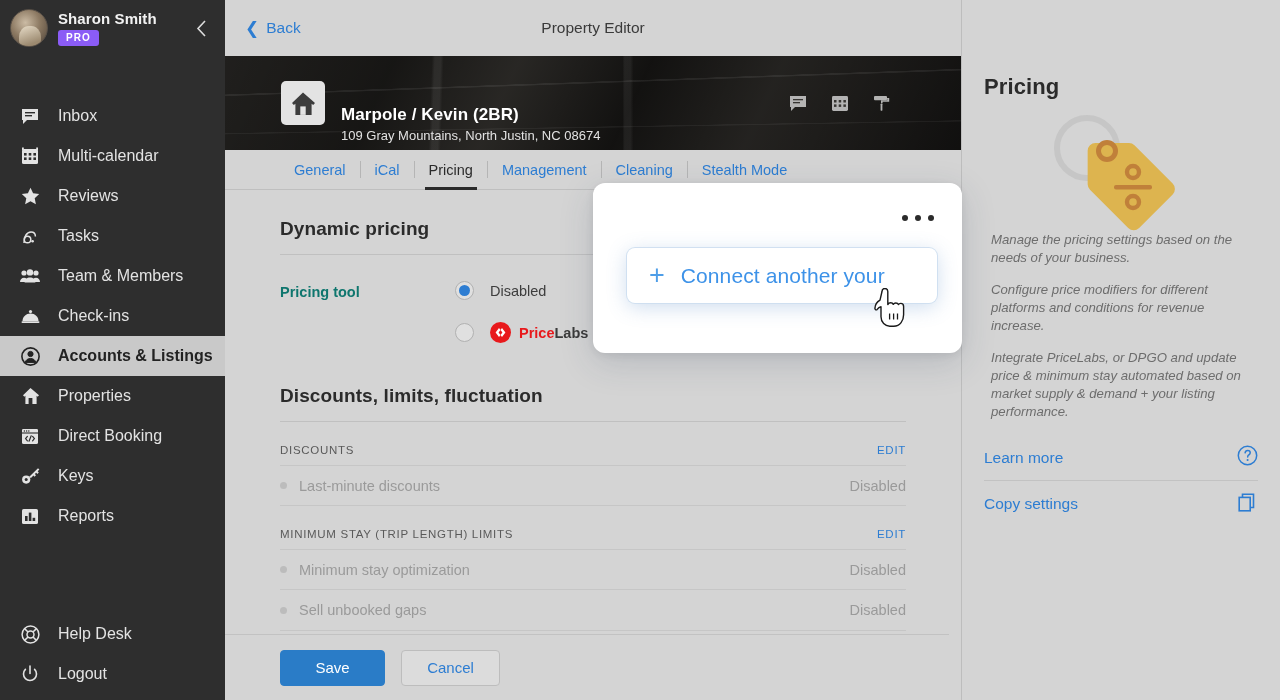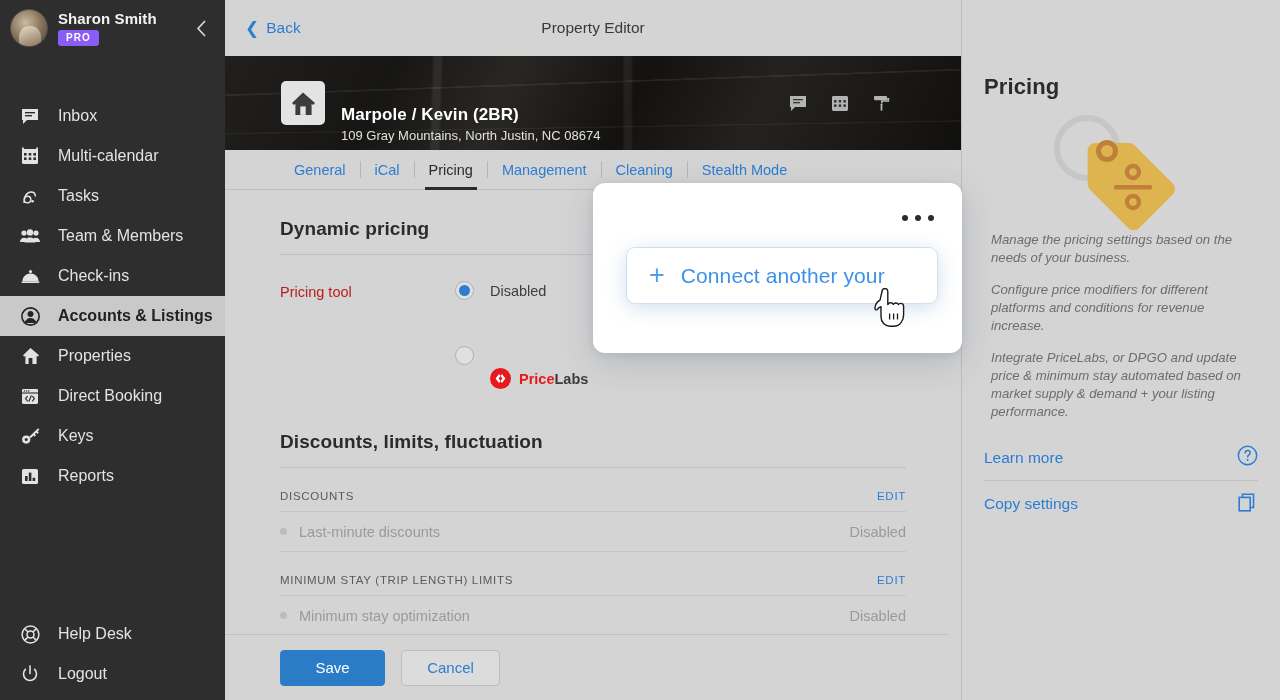--- a/index.html
+++ b/index.html
@@ -135,33 +135,33 @@
   .content {
     position: absolute; left: 0; right: 0; top: 190px; bottom: 66px;
     padding: 0 55px; overflow: hidden;
   }
   .section-title {
     font-size: 19px; font-weight: 700; color: #2b2b2b;
     padding: 28px 0 14px; letter-spacing: .1px;
   }
   .rule { height: 1px; background: #c0c0c0; }
   .pricing-tool-row { display: flex; padding-top: 26px; gap: 0; }
-  .ptl-label { font-size: 14.5px; color: #b91c1c; width: 175px; padding-top: 3px; }
+  .ptl-label { font-size: 14.5px; color: #0f766e; width: 175px; padding-top: 3px; font-weight: bold; }
   .radio-col { display: flex; flex-direction: column; gap: 22px; }
   .radio-row { display: flex; align-items: center; gap: 16px; cursor: pointer; }
   .radio {
     width: 19px; height: 19px; border-radius: 50%;
     border: 1px solid #b1b1b1; background: #e0e0e0; flex: none;
     display: flex; align-items: center; justify-content: center;
   }
   .radio.checked::after {
     content: ""; width: 11px; height: 11px; border-radius: 50%; background: #2d7dd2;
   }
   .radio-label { font-size: 14.5px; color: #3d3d3d; }
-  .pricelabs-logo { display: flex; align-items: center; gap: 8px; margin-top: 46px; }
+  .pricelabs-logo { display: flex; align-items: center; gap: 8px; }
   .pl-mark {
     width: 21px; height: 21px; border-radius: 50%; background: #e8191c;
     display: flex; align-items: center; justify-content: center; flex: none;
   }
   .pl-name { font-size: 14.5px; font-weight: 700; }
   .pl-name .p1 { color: #e8191c; }
   .pl-name .p2 { color: #3b3b3b; }
 
   
   .sub-head {
@@ -275,20 +275,28 @@
               <rect x="7.7" y="6" width="2.6" height="2.6" fill="#2e2e2e"></rect>
               <rect x="12.4" y="6" width="2.6" height="2.6" fill="#2e2e2e"></rect>
               <rect x="3" y="10.4" width="2.6" height="2.6" fill="#2e2e2e"></rect>
               <rect x="7.7" y="10.4" width="2.6" height="2.6" fill="#2e2e2e"></rect>
               <rect x="12.4" y="10.4" width="2.6" height="2.6" fill="#2e2e2e"></rect>
               <rect x="1" y="0.5" width="1.8" height="2.6" fill="#e3e3e3"></rect>
               <rect x="15.2" y="0.5" width="1.8" height="2.6" fill="#e3e3e3"></rect>
             </svg>
         </span>
         <span>Multi-calendar</span>
+      </div>
+      <div class="nav-item">
+        <span class="ico">
+          <svg width="19" height="18" viewBox="0 0 19 18">
+              <path d="M9.5 0.7l2.6 5.6 6.1.7-4.5 4.2 1.2 6-5.4-3-5.4 3 1.2-6L.8 7l6.1-.7z" fill="#e3e3e3"></path>
+            </svg>
+        </span>
+        <span>Reviews</span>
       </div>
       <div class="nav-item">
         <span class="ico">
           <svg width="18" height="18" viewBox="0 0 18 18">
               <path d="M3 16c0-6 2.5-11 7-11 3 0 4.4 2 4.4 4.4" fill="none" stroke="#e3e3e3" stroke-width="1.5"></path>
               <circle cx="6.5" cy="12.5" r="3.3" fill="none" stroke="#e3e3e3" stroke-width="1.5"></circle>
               <circle cx="11.6" cy="14.3" r="1.3" fill="#e3e3e3"></circle>
             </svg>
         </span>
         <span>Tasks</span>

